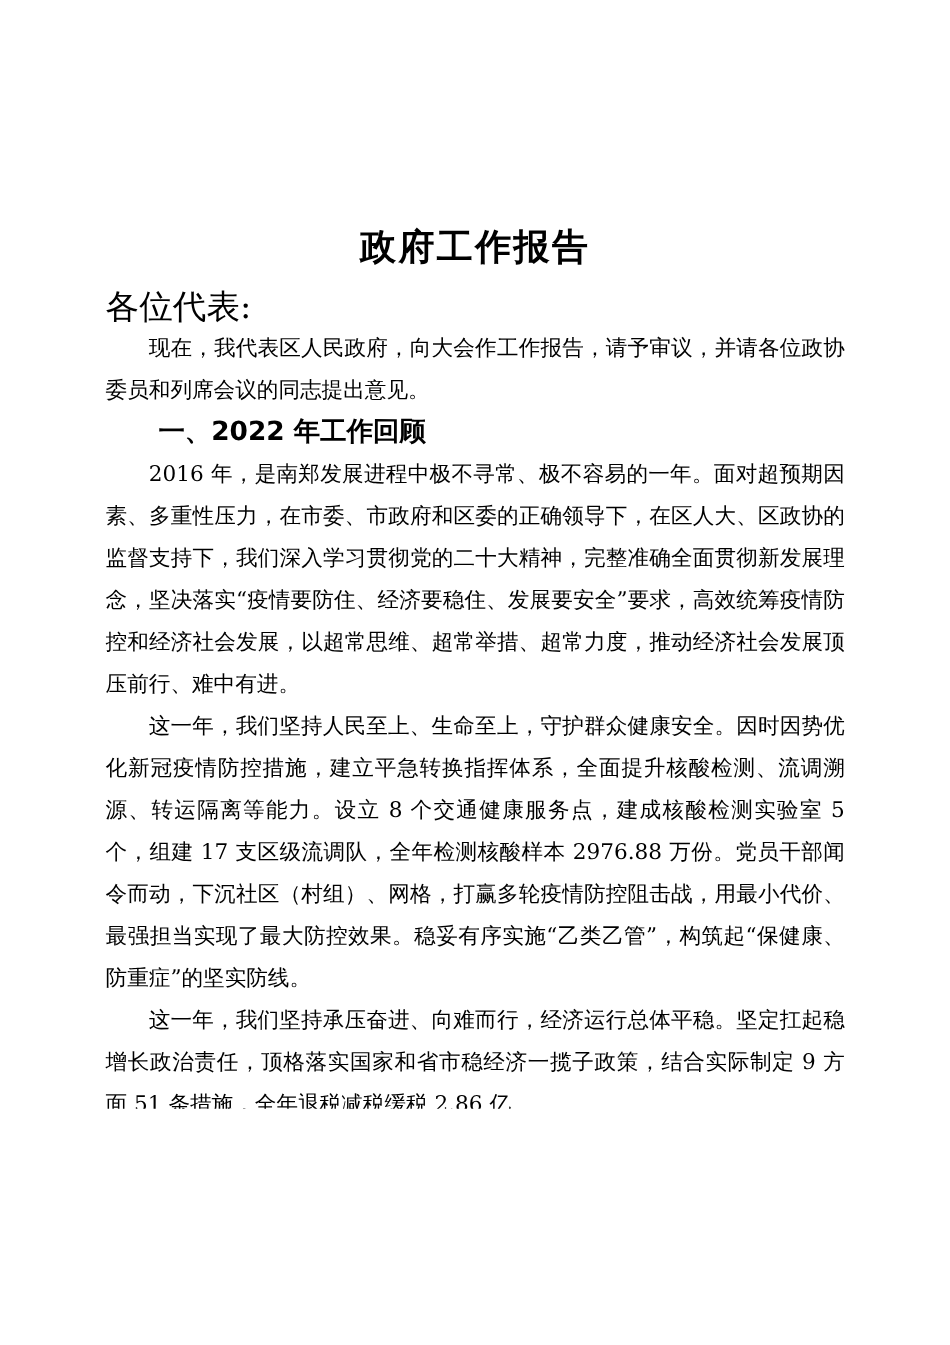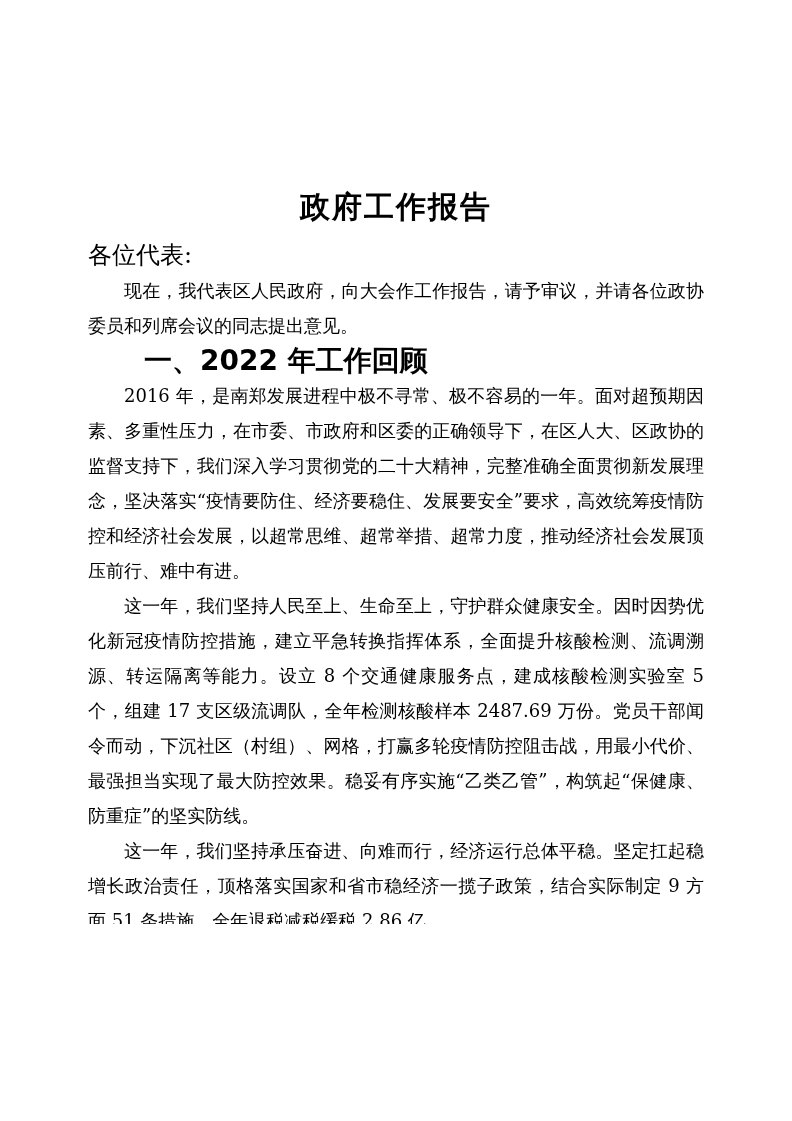--- a/index.html
+++ b/index.html
@@ -30,34 +30,34 @@
     margin: 0 0 10px 0;
     font-size: 30px;
     line-height: 42px;
     font-weight: bold;
     text-align: center;
     letter-spacing: 2px;
     font-family: "DejaVu Serif", "Liberation Serif", serif;
   }
   .salutation {
     margin: 0;
-    font-size: 24px;
+    font-size: 28px;
     line-height: 35px;
     text-align: left;
   }
   .para {
     margin: 0;
     font-size: 18px;
     line-height: 35px;
     text-align: justify;
     text-indent: 2em;
   }
   .section-heading {
     margin: 0;
-    font-size: 28px;
+    font-size: 22px;
     line-height: 35px;
     font-weight: bold;
     text-indent: 2em;
     text-align: left;
     font-family: "DejaVu Sans", "Liberation Sans", sans-serif;
   }
   .page-number {
     position: absolute;
     left: 0;
     right: 0;
@@ -71,17 +71,17 @@
 </head>
 <body>
 
 <div class="page">
   <div class="content">
     <h1 class="doc-title">政府工作报告</h1>
     <p class="salutation">各位代表:</p>
     <p class="para">现在，我代表区人民政府，向大会作工作报告，请予审议，并请各位政协委员和列席会议的同志提出意见。</p>
     <h2 class="section-heading">一、2022 年工作回顾</h2>
     <p class="para">2016 年，是南郑发展进程中极不寻常、极不容易的一年。面对超预期因素、多重性压力，在市委、市政府和区委的正确领导下，在区人大、区政协的监督支持下，我们深入学习贯彻党的二十大精神，完整准确全面贯彻新发展理念，坚决落实“疫情要防住、经济要稳住、发展要安全”要求，高效统筹疫情防控和经济社会发展，以超常思维、超常举措、超常力度，推动经济社会发展顶压前行、难中有进。</p>
-    <p class="para">这一年，我们坚持人民至上、生命至上，守护群众健康安全。因时因势优化新冠疫情防控措施，建立平急转换指挥体系，全面提升核酸检测、流调溯源、转运隔离等能力。设立 8 个交通健康服务点，建成核酸检测实验室 5 个，组建 17 支区级流调队，全年检测核酸样本 2487.69 万份。党员干部闻令而动，下沉社区（村组）、网格，打赢多轮疫情防控阻击战，用最小代价、最强担当实现了最大防控效果。稳妥有序实施“乙类乙管”，构筑起“保健康、防重症”的坚实防线。</p>
+    <p class="para">这一年，我们坚持人民至上、生命至上，守护群众健康安全。因时因势优化新冠疫情防控措施，建立平急转换指挥体系，全面提升核酸检测、流调溯源、转运隔离等能力。设立 8 个交通健康服务点，建成核酸检测实验室 5 个，组建 17 支区级流调队，全年检测核酸样本 2976.88 万份。党员干部闻令而动，下沉社区（村组）、网格，打赢多轮疫情防控阻击战，用最小代价、最强担当实现了最大防控效果。稳妥有序实施“乙类乙管”，构筑起“保健康、防重症”的坚实防线。</p>
     <p class="para">这一年，我们坚持承压奋进、向难而行，经济运行总体平稳。坚定扛起稳增长政治责任，顶格落实国家和省市稳经济一揽子政策，结合实际制定 9 方面 51 条措施，全年退税减税缓税 2.86 亿</p>
   </div>
   <div class="page-number">1</div>
 </div>
 
 </body></html>

